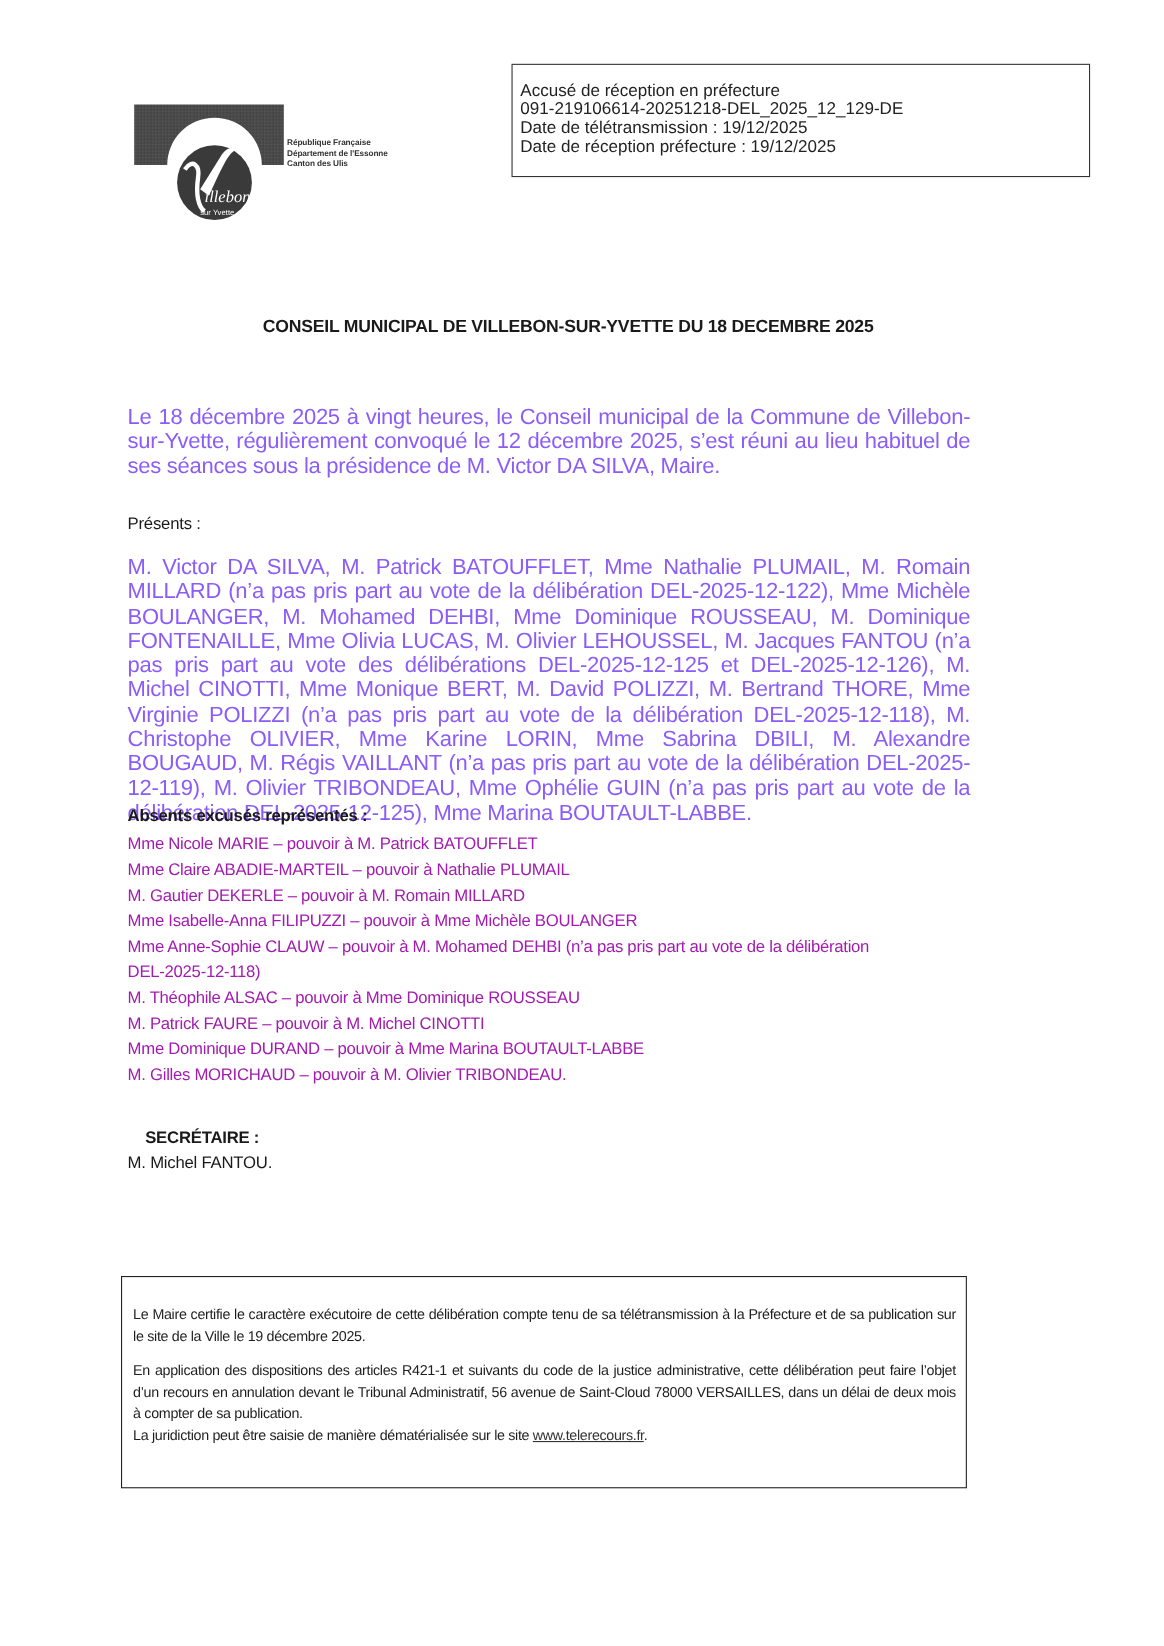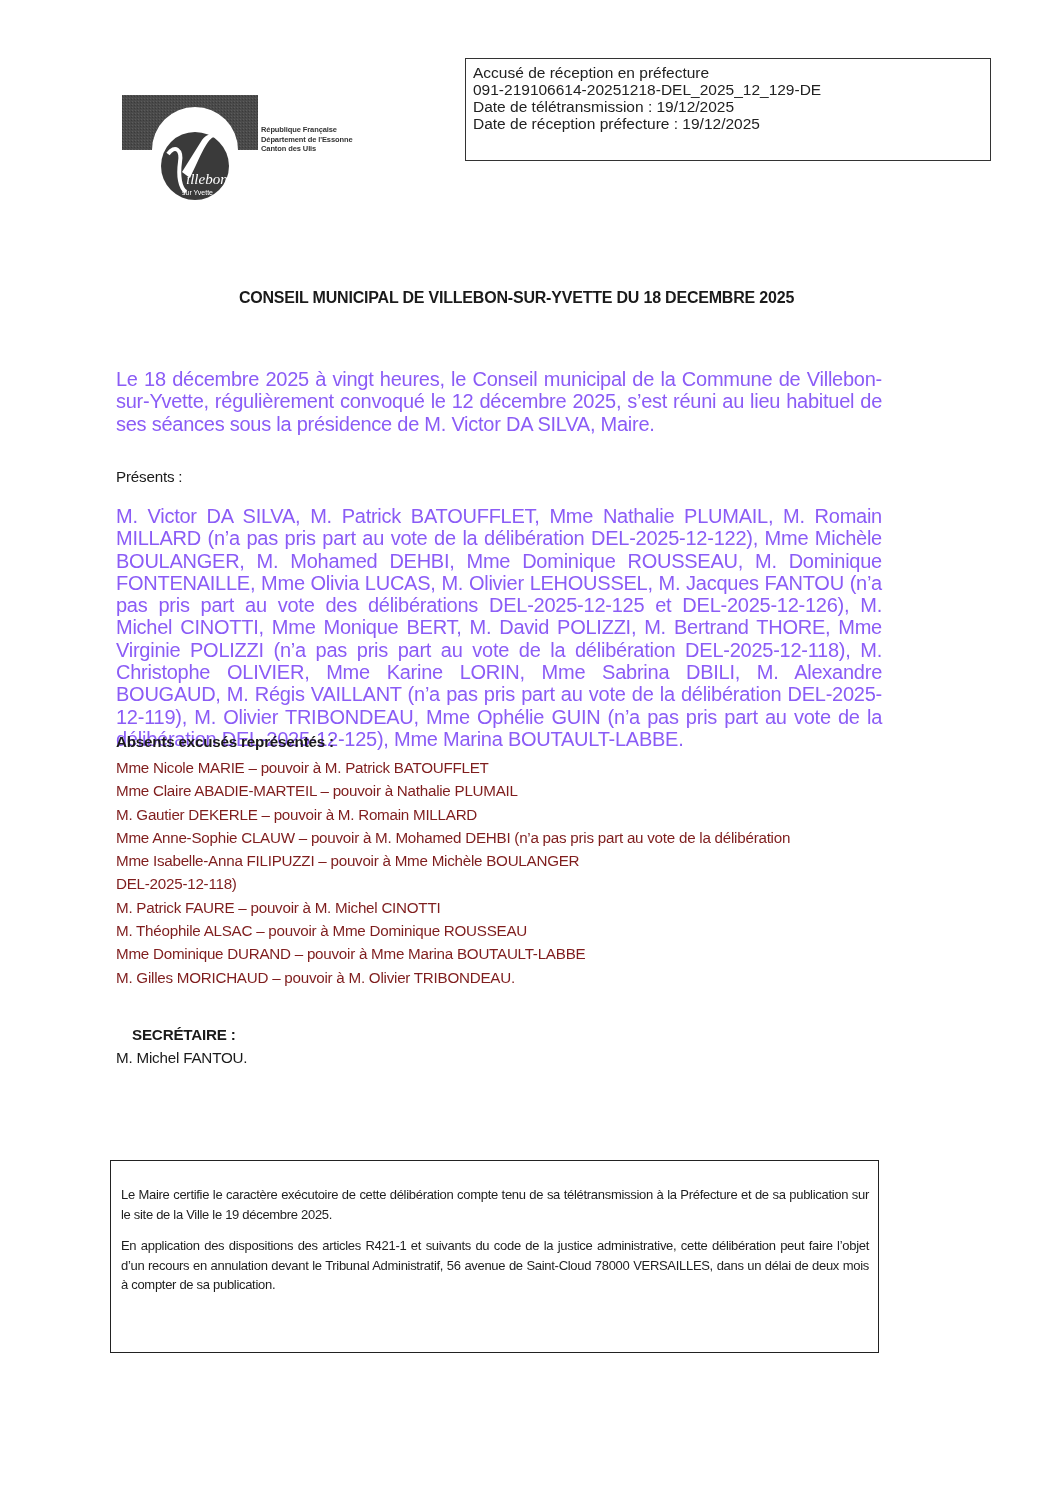--- a/index.html
+++ b/index.html
@@ -11,40 +11,40 @@
     .logo svg { position: absolute; left: 0; top: 0; }
     .logo-text {
       position: absolute; left: 141px; top: 33px;
       font-family: "Liberation Sans", sans-serif; font-size: 7.5px; line-height: 9.5px;
       color: #333; font-weight: bold; letter-spacing: -0.1px;
     }
     .logo-text div { white-space: nowrap; }
     .stamp {
       position: absolute; left: 465px; top: 58px; width: 526px; height: 103px;
       border: 1.5px solid #333; box-sizing: border-box;
-      padding: 5px 7px;
+      padding: 15px 7px;
       font-family: "Liberation Sans", sans-serif; font-size: 15.5px; line-height: 17px; color: #222;
     }
     .stamp div { white-space: nowrap; }
     .title {
       position: absolute; left: 0; top: 289px; width: 1005px; text-align: center;
       font-family: "Liberation Sans", sans-serif; font-weight: bold; font-size: 16px; color: #1a1a1a;
       letter-spacing: -0.2px;
       margin-left: 14px;
     }
     .text-block {
       position: absolute; left: 116px; width: 766px;
       font-family: "Liberation Sans", sans-serif; font-size: 20px; line-height: 22.3px;
       text-align: justify; color: #8b5cf6; letter-spacing: -0.25px;
     }
     .intro { top: 368px; }
     .presents-heading { position: absolute; left: 116px; top: 468px; font-weight: normal; font-size: 15.2px; font-family: "Liberation Sans", sans-serif; letter-spacing: -0.2px; }
     .presents { top: 505px; }
     .absents-heading { position: absolute; left: 116px; top: 733px; font-weight: bold; font-size: 15.2px; font-family: "Liberation Sans", sans-serif; letter-spacing: -0.2px; }
-    .absents { position: absolute; left: 116px; top: 756px; width: 770px; font-family: "Liberation Sans", sans-serif; font-size: 15.2px; line-height: 23.3px; color: #7f1d1d; letter-spacing: -0.25px; }
+    .absents { position: absolute; left: 116px; top: 756px; width: 770px; font-family: "Liberation Sans", sans-serif; font-size: 15.2px; line-height: 23.3px; color: #a21caf; letter-spacing: -0.25px; }
     .absents .line { white-space: nowrap; }
     .secretaire-heading { position: absolute; left: 116px; top: 1026px; font-weight: bold; font-size: 15.2px; font-family: "Liberation Sans", sans-serif; letter-spacing: -0.2px; margin-left: 16px; }
     .secretaire { position: absolute; left: 116px; top: 1049px; font-size: 15.2px; font-family: "Liberation Sans", sans-serif; letter-spacing: -0.2px; }
     .footer-box {
       position: absolute; left: 110px; top: 1160px; width: 769px; height: 193px;
       border: 1.5px solid #222; box-sizing: border-box;
       padding: 24px 9px 12px 10px;
       font-family: "Liberation Sans", sans-serif; font-size: 13px; line-height: 19.5px; color: #1e1e1e;
       letter-spacing: -0.3px;
     }
@@ -90,28 +90,29 @@
 <div class="text-block intro">Le 18 décembre 2025 à vingt heures, le Conseil municipal de la Commune de Villebon-sur-Yvette, régulièrement convoqué le 12 décembre 2025, s’est réuni au lieu habituel de ses séances sous la présidence de M. Victor DA SILVA, Maire.</div>
 
 <div class="presents-heading">Présents :</div>
 <div class="text-block presents">M. Victor DA SILVA, M. Patrick BATOUFFLET, Mme Nathalie PLUMAIL, M. Romain MILLARD (n’a pas pris part au vote de la délibération DEL-2025-12-122), Mme Michèle BOULANGER, M. Mohamed DEHBI, Mme Dominique ROUSSEAU, M. Dominique FONTENAILLE, Mme Olivia LUCAS, M. Olivier LEHOUSSEL, M. Jacques FANTOU (n’a pas pris part au vote des délibérations DEL-2025-12-125 et DEL-2025-12-126), M. Michel CINOTTI, Mme Monique BERT, M. David POLIZZI, M. Bertrand THORE, Mme Virginie POLIZZI (n’a pas pris part au vote de la délibération DEL-2025-12-118), M. Christophe OLIVIER, Mme Karine LORIN, Mme Sabrina DBILI, M. Alexandre BOUGAUD, M. Régis VAILLANT (n’a pas pris part au vote de la délibération DEL-2025-12-119), M. Olivier TRIBONDEAU, Mme Ophélie GUIN (n’a pas pris part au vote de la délibération DEL-2025-12-125), Mme Marina BOUTAULT-LABBE.</div>
 
 <div class="absents-heading">Absents excusés représentés :</div>
 <div class="absents">
   <div class="line">Mme Nicole MARIE – pouvoir à M. Patrick BATOUFFLET</div>
   <div class="line">Mme Claire ABADIE-MARTEIL – pouvoir à Nathalie PLUMAIL</div>
   <div class="line">M. Gautier DEKERLE – pouvoir à M. Romain MILLARD</div>
+  <div class="line">Mme Isabelle-Anna FILIPUZZI – pouvoir à Mme Michèle BOULANGER</div>
   <div class="line">Mme Anne-Sophie CLAUW – pouvoir à M. Mohamed DEHBI (n’a pas pris part au vote de la délibération</div>
-  <div class="line">Mme Isabelle-Anna FILIPUZZI – pouvoir à Mme Michèle BOULANGER</div>
   <div class="line">DEL-2025-12-118)</div>
+  <div class="line">M. Théophile ALSAC – pouvoir à Mme Dominique ROUSSEAU</div>
   <div class="line">M. Patrick FAURE – pouvoir à M. Michel CINOTTI</div>
-  <div class="line">M. Théophile ALSAC – pouvoir à Mme Dominique ROUSSEAU</div>
   <div class="line">Mme Dominique DURAND – pouvoir à Mme Marina BOUTAULT-LABBE</div>
   <div class="line">M. Gilles MORICHAUD – pouvoir à M. Olivier TRIBONDEAU.</div>
 </div>
 
 <div class="secretaire-heading">SECRÉTAIRE :</div>
 <div class="secretaire">M. Michel FANTOU.</div>
 
 <div class="footer-box">
   <p>Le Maire certifie le caractère exécutoire de cette délibération compte tenu de sa télétransmission à la Préfecture et de sa publication sur le site de la Ville le 19 décembre 2025.</p>
   <p>En application des dispositions des articles R421-1 et suivants du code de la justice administrative, cette délibération peut faire l’objet d’un recours en annulation devant le Tribunal Administratif, 56 avenue de Saint-Cloud 78000 VERSAILLES, dans un délai de deux mois à compter de sa publication.</p>
+  <p style="margin-top:0"><span>La juridiction peut être saisie de manière dématérialisée sur le site </span><span class="link">www.telerecours.fr</span><span>.</span></p>
 </div>
 
 </body></html>

